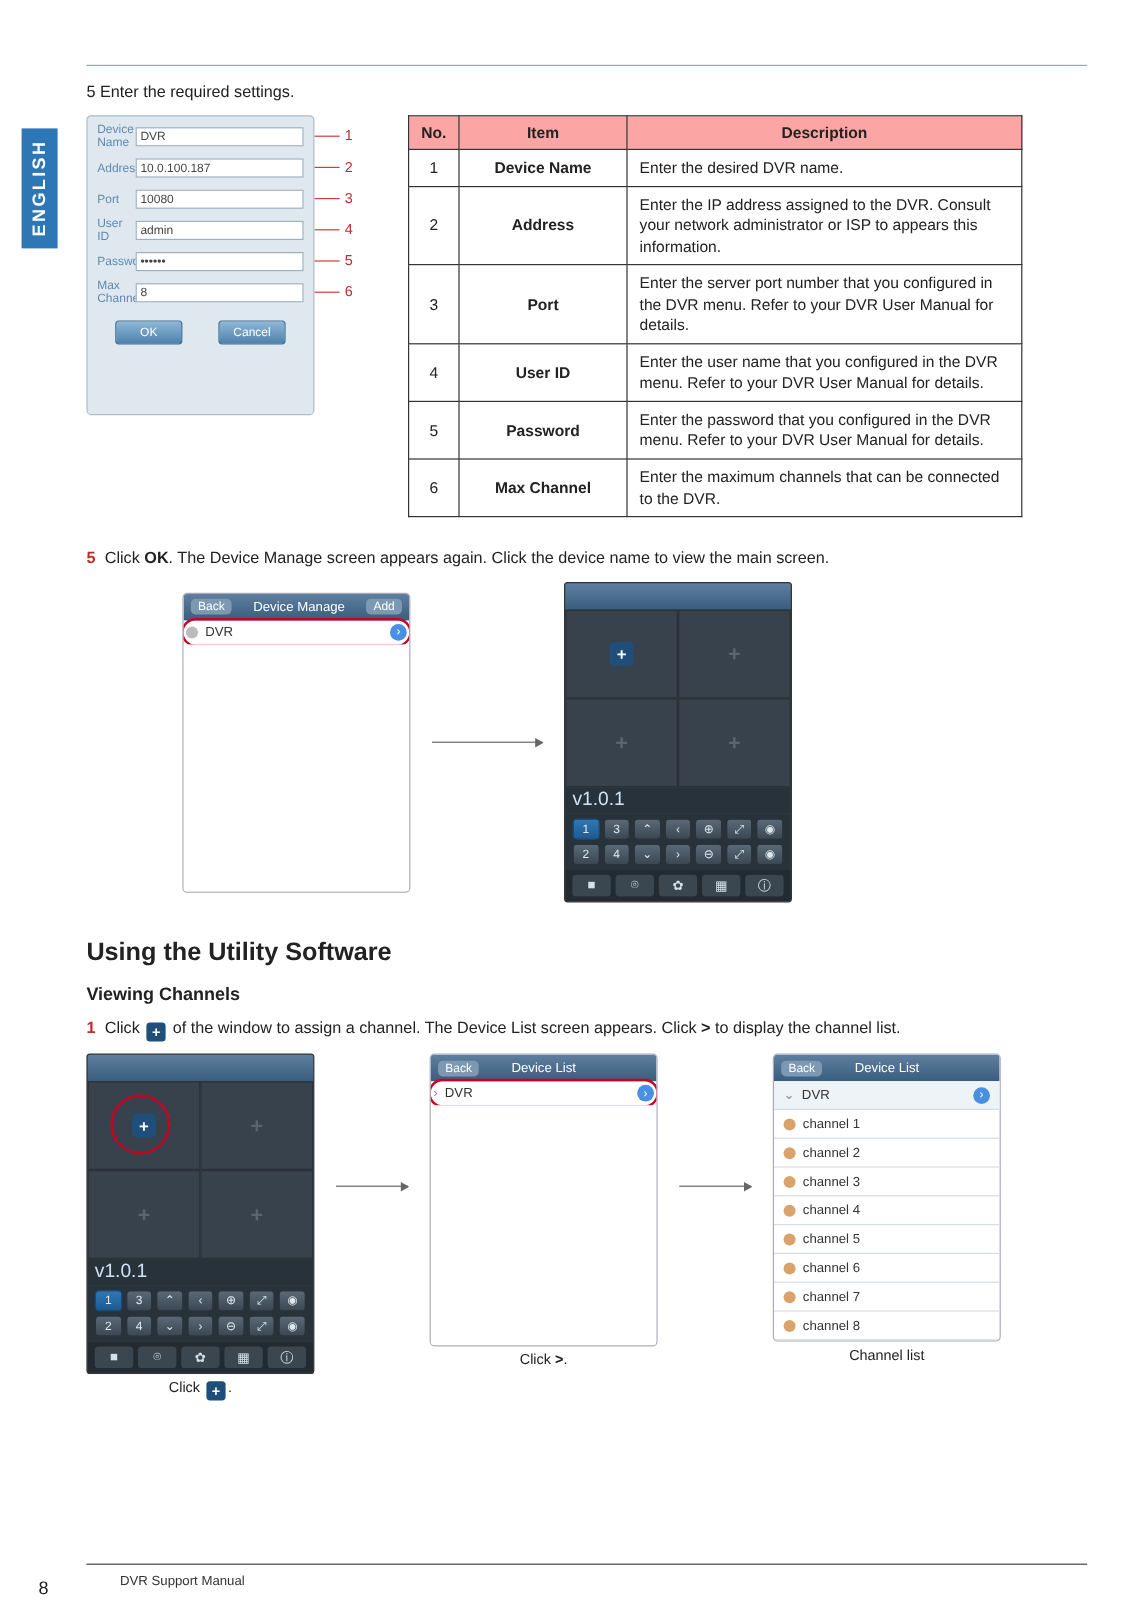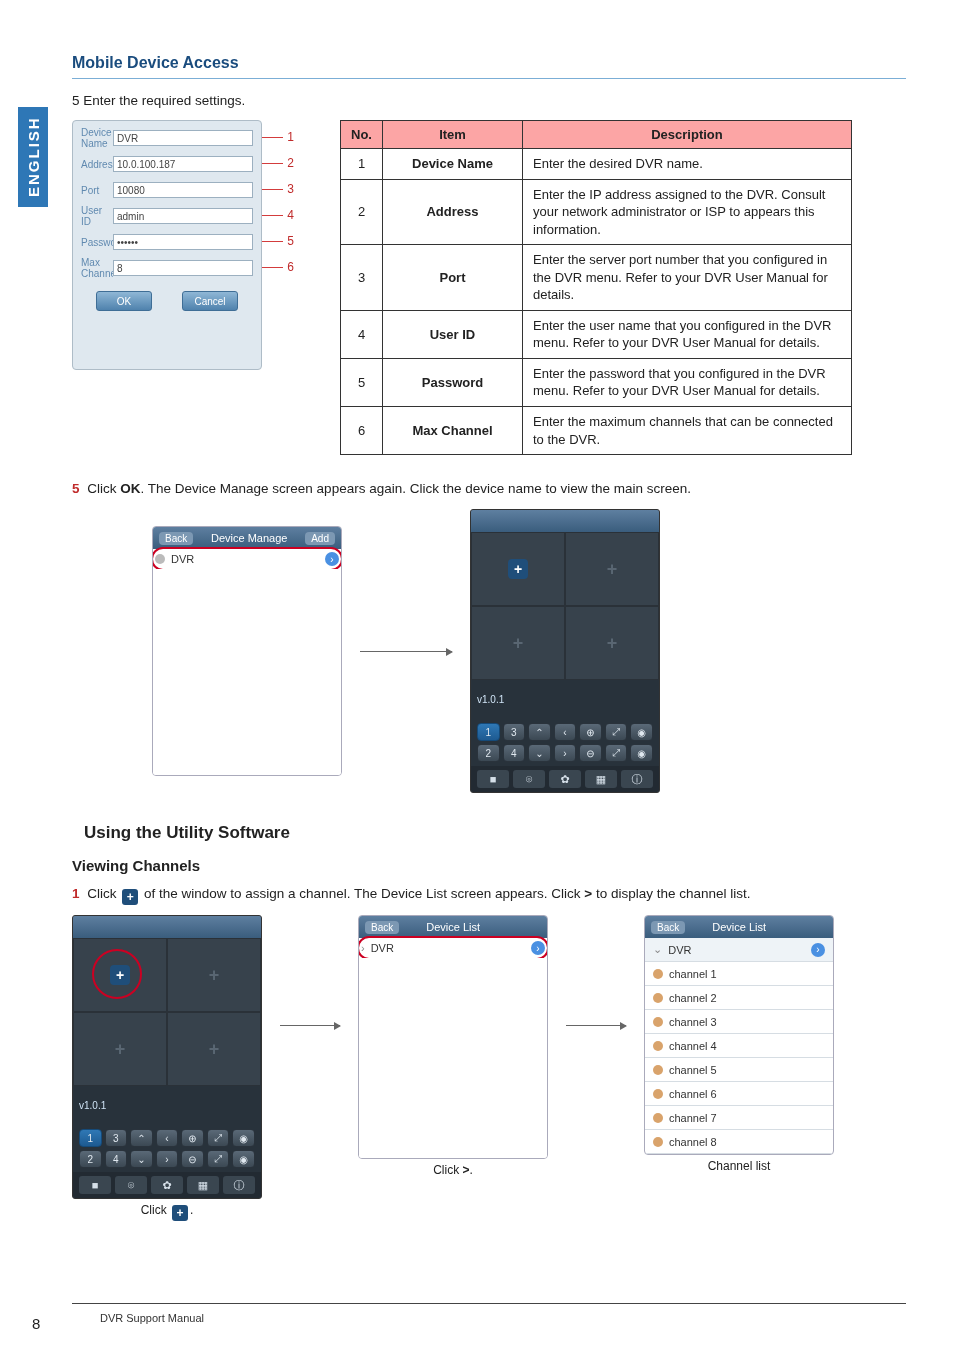--- a/index.html
+++ b/index.html
@@ -48,47 +48,46 @@
   .devrow .chev { margin-left:auto; width:14px;height:14px;border-radius:50%;background:#4a90e2;color:#fff;display:flex;align-items:center;justify-content:center;font-size:10px; }
   .app-body-blank { height: 206px; background:#fff; }
   .circled { border:2px solid #c02; border-radius:14px; padding:0 2px; margin:-2px; }
 
   
   .viewer { width: 190px; background:#474f57; border:1px solid #333; border-radius:3px; overflow:hidden; }
   .vgrid { display:grid; grid-template-columns:1fr 1fr; grid-template-rows: 74px 74px; }
   .vcell { background:#37424c; border:1px solid #2a3138; display:flex; align-items:center; justify-content:center; }
   .plus-badge { width:20px;height:20px;border-radius:4px;background:#1f4e7a;color:#fff;display:flex;align-items:center;justify-content:center;font-size:14px;font-weight:700; }
   .ghost-plus { color:#596672; font-size:18px; font-weight:700; }
-  .vver { font-size:10px; color:#cfe3f5; padding:14px 6px; background:#28323b; }
+  .vver { font-size:16px; color:#cfe3f5; padding:2px 6px; background:#28323b; }
   .vctrl { background:#28323b; padding:4px 6px; display:grid; grid-template-columns: repeat(7, 1fr); gap:3px; }
   .vbtn { height:18px; border-radius:4px; background:linear-gradient(#5a6977,#3b4853); border:1px solid #2a333c; color:#e0e8ef; font-size:10px; display:flex;align-items:center;justify-content:center; }
   .vbtn.blue { background:linear-gradient(#2f78b5,#1d5a91); border-color:#154a79; }
   .vfoot { background:#222a32; padding:4px 6px; display:grid; grid-template-columns: repeat(5,1fr); gap:4px; }
   .vfb { height:18px; border-radius:3px; background:#3a4650; color:#d6e0e9; font-size:11px; display:flex; align-items:center; justify-content:center; }
 
-  .h2 { font-size: 17px; font-weight: 700; margin: 6px 0 14px 12px; }
+  .h2 { font-size: 21px; font-weight: 700; margin: 6px 0 14px 0; }
   .h3 { font-size: 15px; font-weight: 700; margin: 8px 0 10px 0; }
 
   .bottom-row { display:flex; align-items:flex-start; gap: 18px; margin-top: 6px; }
   .caption { text-align:center; font-size:12px; margin-top:4px; }
   .plus-inline { display:inline-flex; width:16px; height:16px; background:#1f4e7a; color:#fff; border-radius:3px; align-items:center; justify-content:center; font-size:12px; font-weight:700; vertical-align:-3px; margin:0 2px; }
 
   .footer-rule { position:absolute; left:72px; right:48px; bottom:46px; border-top:1px solid #444; }
   .footer-text { position:absolute; left:100px; bottom:26px; font-size:11px; color:#333; }
   .page-num { position:absolute; left:32px; bottom:18px; font-size:15px; }
 
   .red-circle { position:absolute; border:2px solid #c02; border-radius:50%; }
 </style>
 </head>
 <body>
 
 <div class="page">
   <div class="side-tab">ENGLISH</div>
 
-  <div class="section-title">Mobile Device Access</div>
   <hr class="hr-blue">
 
   <div class="step-line">5 Enter the required settings.</div>
 
   <div class="row-top">
 
     <div style="display:flex;">
       <div class="settings-box">
         <div class="srow">
             <div class="slabel">Device Name</div>

